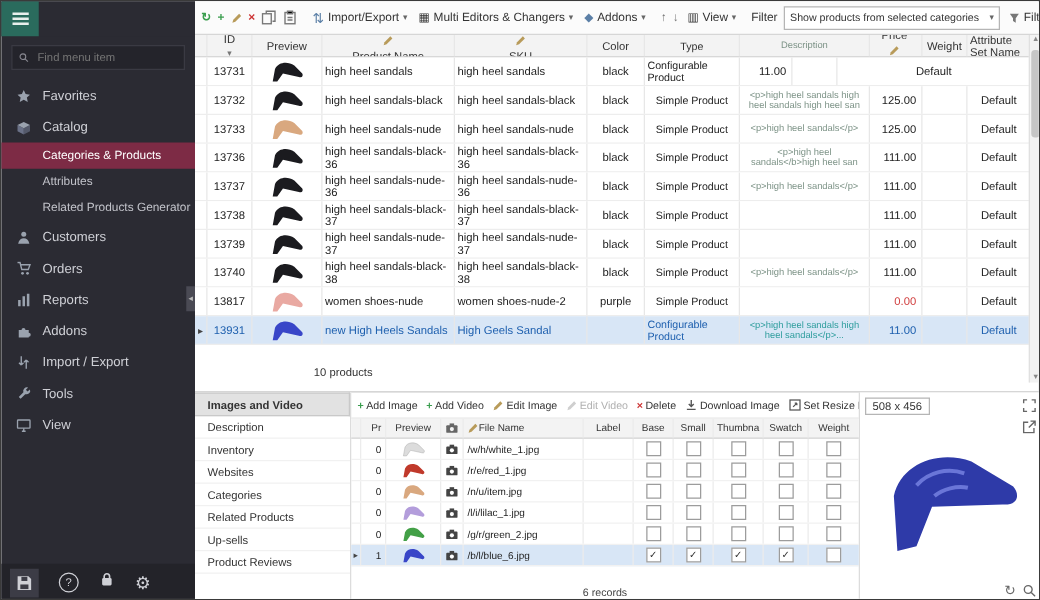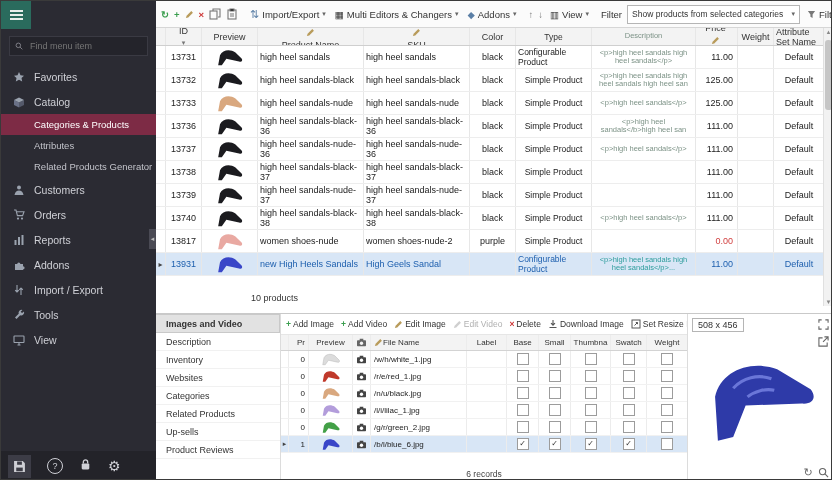--- a/index.html
+++ b/index.html
@@ -348,21 +348,20 @@
         <div class="cell cid">13731</div>
         <div class="cell cprev">
             <svg class="shoe" viewBox="0 0 32 22">
               <path d="M3 20L5 9C8 3 16 2 22 6l7 7c1 2 0 4-3 3L12 13 7 20z" fill="#1b1b1f"></path>
             </svg>
           </div>
         <div class="cell cname">high heel sandals</div>
         <div class="cell csku">high heel sandals</div>
         <div class="cell ccolor">black</div>
         <div class="cell ctype">Configurable Product</div>
-        <div class="cell cdesc">&lt;p&gt;high heel sandals high heel sandals&lt;/p&gt;</div>
         <div class="cell cprice">11.00</div>
         <div class="cell cweight"></div>
         <div class="cell cattr">Default</div>
       </div>
 
       <div class="trow">
         <div class="cell cg"></div>
         <div class="cell cid">13732</div>
         <div class="cell cprev">
             <svg class="shoe" viewBox="0 0 32 22">
@@ -721,21 +720,21 @@
                 <path d="M3 20L5 9C8 3 16 2 22 6l7 7c1 2 0 4-3 3L12 13 7 20z" fill="#d9a87f"></path>
               </svg>
             </div>
           <div class="icell bcam">
               <svg width="11" height="9" viewBox="0 0 14 12">
                 <rect x="1" y="3" width="12" height="8" rx="1" fill="#444"></rect>
                 <rect x="4.6" y="1" width="4.8" height="3" fill="#444"></rect>
                 <circle cx="7" cy="7" r="2.2" fill="#fff"></circle>
               </svg>
             </div>
-          <div class="icell bfile">/n/u/black.jpg</div>
+          <div class="icell bfile">/n/u/item.jpg</div>
           <div class="icell blabel"></div>
           <div class="icell bbase">
               <span class="cb" data-checked="false"></span>
             </div>
           <div class="icell bsmall">
               <span class="cb" data-checked="false"></span>
             </div>
           <div class="icell bthumb">
               <span class="cb" data-checked="false"></span>
             </div>

